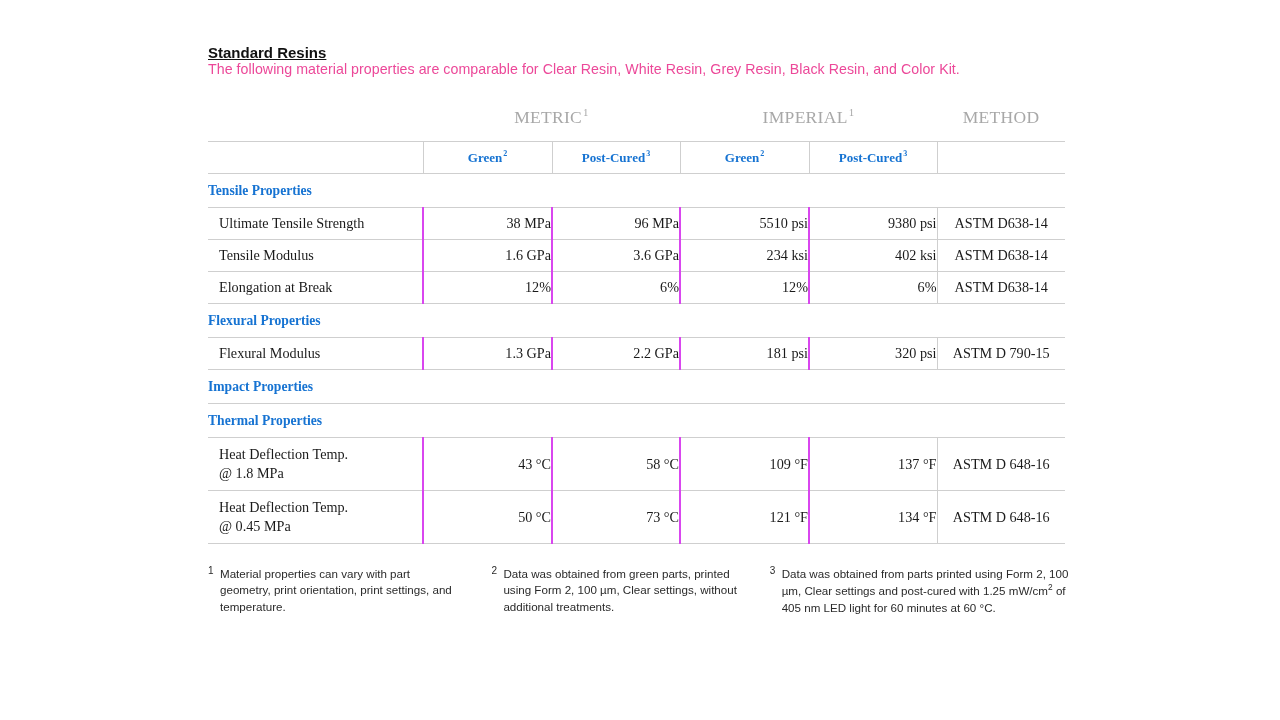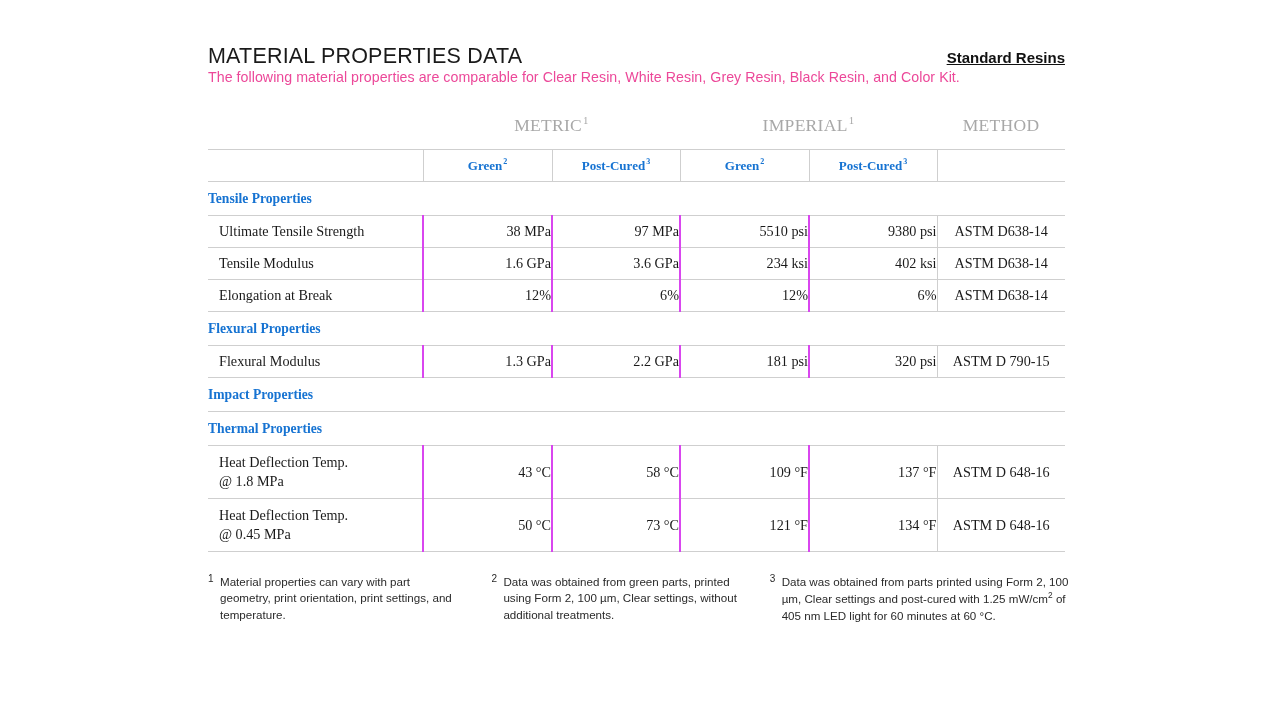--- a/index.html
+++ b/index.html
@@ -157,21 +157,20 @@
   .fn2 { width: 255px; margin-left: 35px; }
   .fn3 { width: 318px; margin-left: 27px; }
   .fn sup { font-size: 0.72em; }
 </style>
 </head>
 <body>
 
 <div class="sheet">
 
   <div class="header-row">
-    <div class="doc-title">MATERIAL PROPERTIES DATA</div>
     <div class="doc-subtitle">Standard Resins</div>
   </div>
 
   <div class="intro">The following material properties are comparable for Clear Resin, White Resin, Grey Resin, Black Resin, and Color Kit.</div>
 
   <table class="props">
     <colgroup>
       <col class="c-name">
         <col class="c-mg">
         <col class="c-mp">
@@ -195,21 +194,21 @@
         <td class="cell-method"></td>
       </tr>
     </thead>
     <tbody id="table-body">
         <tr class="section">
           <td colspan="6">Tensile Properties</td>
         </tr>
         <tr class="data">
           <td class="cell-name"><span>Ultimate Tensile Strength</span></td>
           <td class="cell-v">38 MPa</td>
-          <td class="cell-v">97 MPa</td>
+          <td class="cell-v">96 MPa</td>
           <td class="cell-v">5510 psi</td>
           <td class="cell-v">9380 psi</td>
           <td class="cell-method">ASTM D638-14</td>
         </tr>
         <tr class="data">
           <td class="cell-name"><span>Tensile Modulus</span></td>
           <td class="cell-v">1.6 GPa</td>
           <td class="cell-v">3.6 GPa</td>
           <td class="cell-v">234 ksi</td>
           <td class="cell-v">402 ksi</td>

